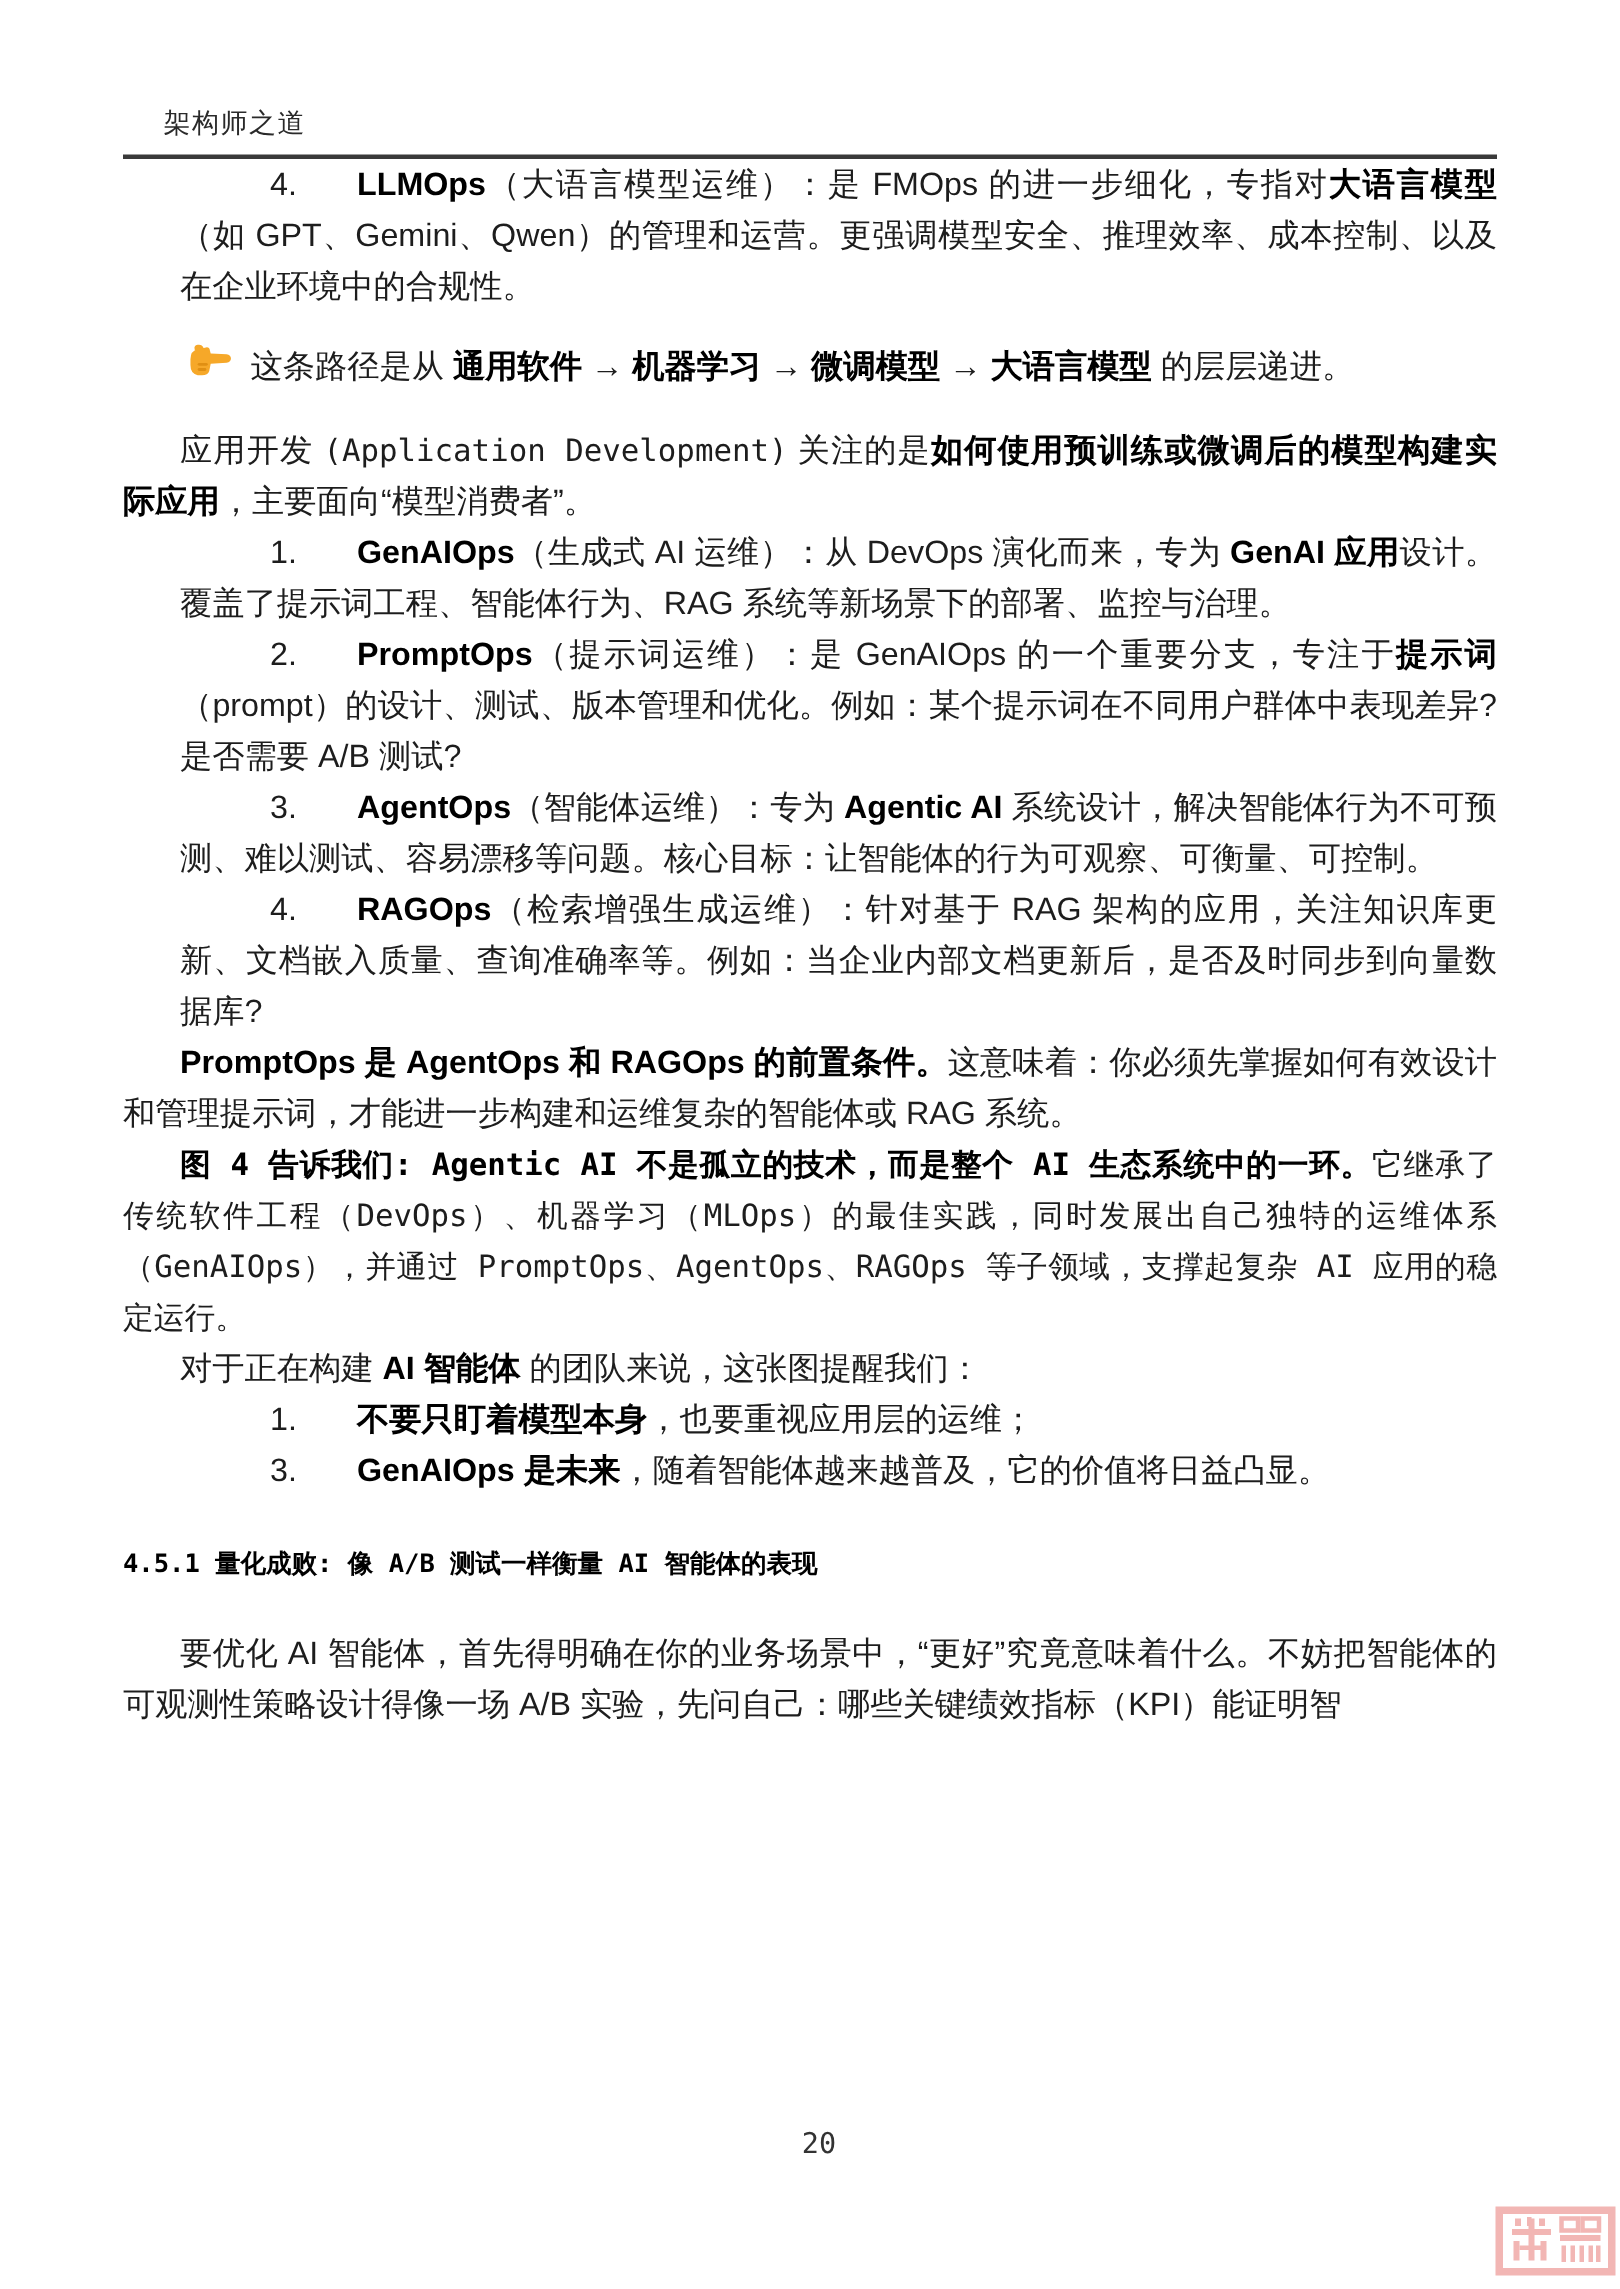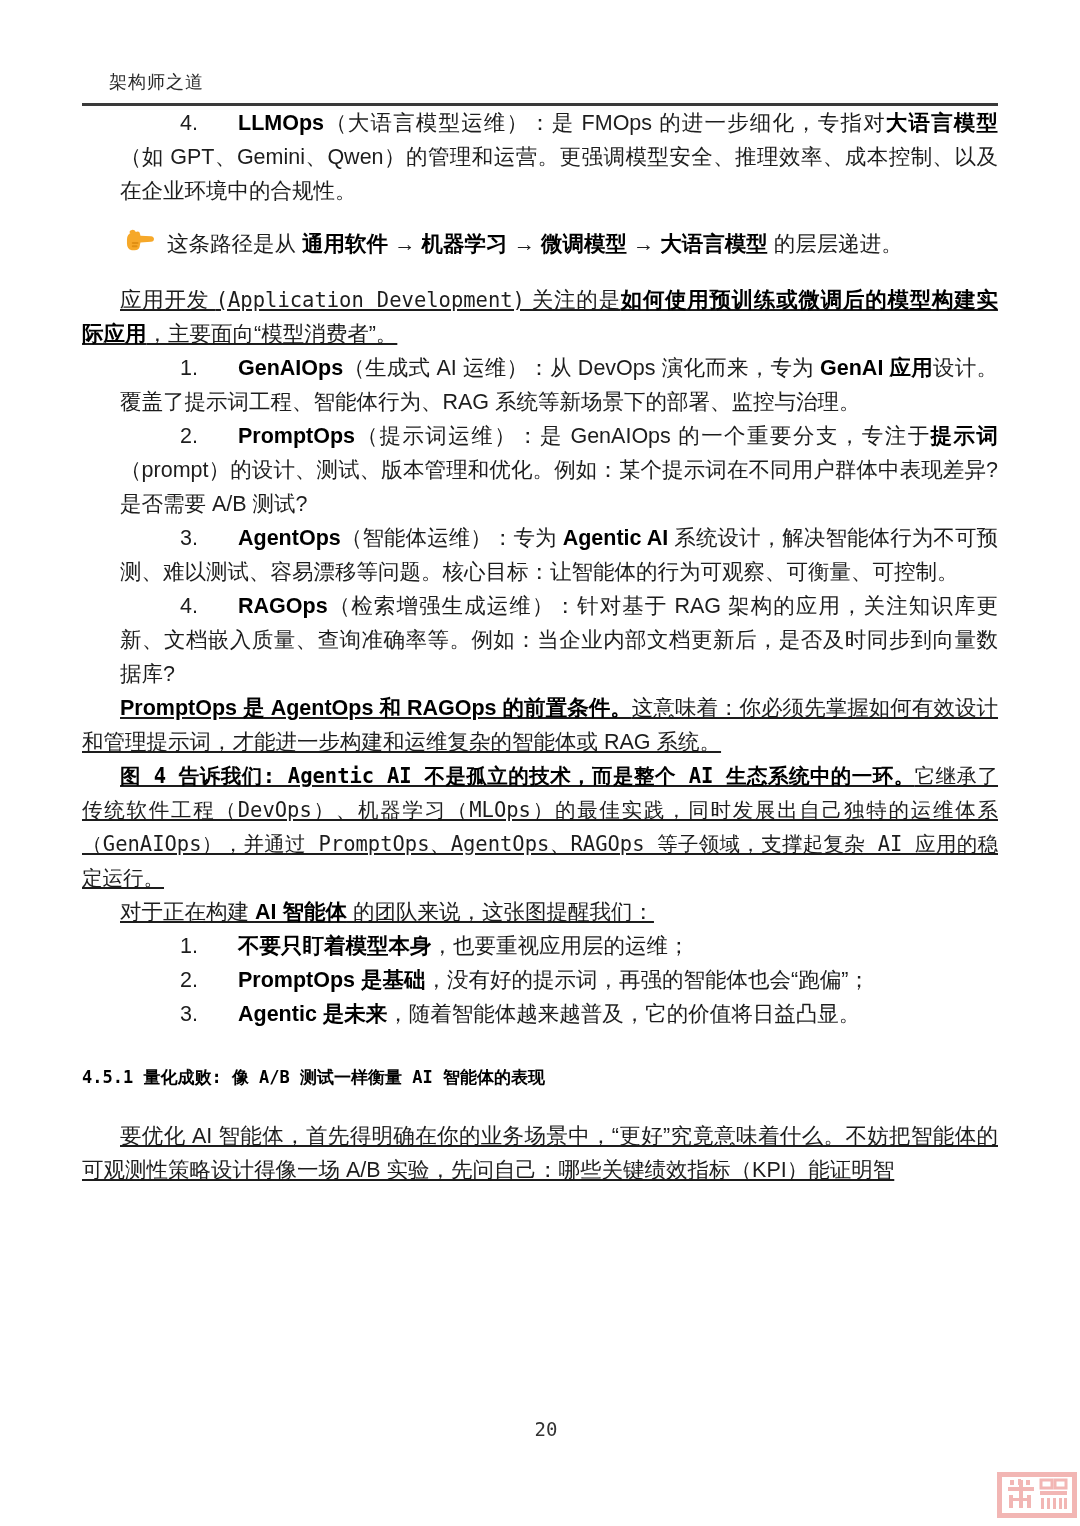--- a/index.html
+++ b/index.html
@@ -29,21 +29,21 @@
   .body-text {
     font-size: 21.5px;
     line-height: 34px;
     text-align: justify;
   }
   .body-text p { margin: 0; }
 
   .b { font-weight: bold; color: #000; }
   .m { font-family: "DejaVu Sans Mono", monospace; font-size: 20.5px; }
 
-  .para { margin: 17px 0; text-indent: 38px; text-decoration: underline; }
+  .para { margin: 17px 0; text-indent: 38px; }
   .li { margin: 2px 0 3px 0; padding-left: 38px; text-indent: 60px; }
   .num { display: inline-block; width: 58px; text-indent: 0; }
 
   .callout {
     display: flex;
     align-items: flex-start;
     gap: 12px;
     margin: 19px 0 19px 42px;
   }
   .callout .hand { flex: 0 0 auto; }
@@ -128,24 +128,21 @@
     <p class="para"><span class="b">PromptOps 是 AgentOps 和 RAGOps 的前置条件。</span><span>这意味着：你必须先掌握如何有效设计和管理提示词，才能进一步构建和运维复杂的智能体或 RAG 系统。</span></p>
 
     <p class="para"><span class="b m">图 4 告诉我们: Agentic AI 不是孤立的技术，而是整个 AI 生态系统中的一环。</span><span class="m">它继承了传统软件工程（DevOps）、机器学习（MLOps）的最佳实践，同时发展出自己独特的运维体系（GenAIOps），并通过 PromptOps、AgentOps、RAGOps 等子领域，支撑起复杂 AI 应用的稳定运行。</span></p>
 
     <p class="para"><span>对于正在构建 </span><span class="b">AI 智能体</span><span> 的团队来说，这张图提醒我们：</span></p>
 
     <p class="li">
       <span class="num">1.</span><span><span class="b">不要只盯着模型本身</span><span>，也要重视应用层的运维；</span></span>
     </p>
     <p class="li">
-      <span class="num">2.</span><span><span class="b">PromptOps 是基础</span><span>，没有好的提示词，再强的智能体也会“跑偏”；</span></span>
-    </p>
-    <p class="li">
-      <span class="num">3.</span><span><span class="b">Agentic 是未来</span><span>，随着智能体越来越普及，它的价值将日益凸显。</span></span>
+      <span class="num">3.</span><span><span class="b">GenAIOps 是未来</span><span>，随着智能体越来越普及，它的价值将日益凸显。</span></span>
     </p>
 
 
     <h2 class="section-heading">4.5.1 量化成败: 像 A/B 测试一样衡量 AI 智能体的表现</h2>
 
     <p class="para"><span>要优化 AI 智能体，首先得明确在你的业务场景中，“更好”究竟意味着什么。不妨把智能体的可观测性策略设计得像一场 A/B 实验，先问自己：哪些关键绩效指标（KPI）能证明智</span></p>
 
   </main>
 </div>
 

